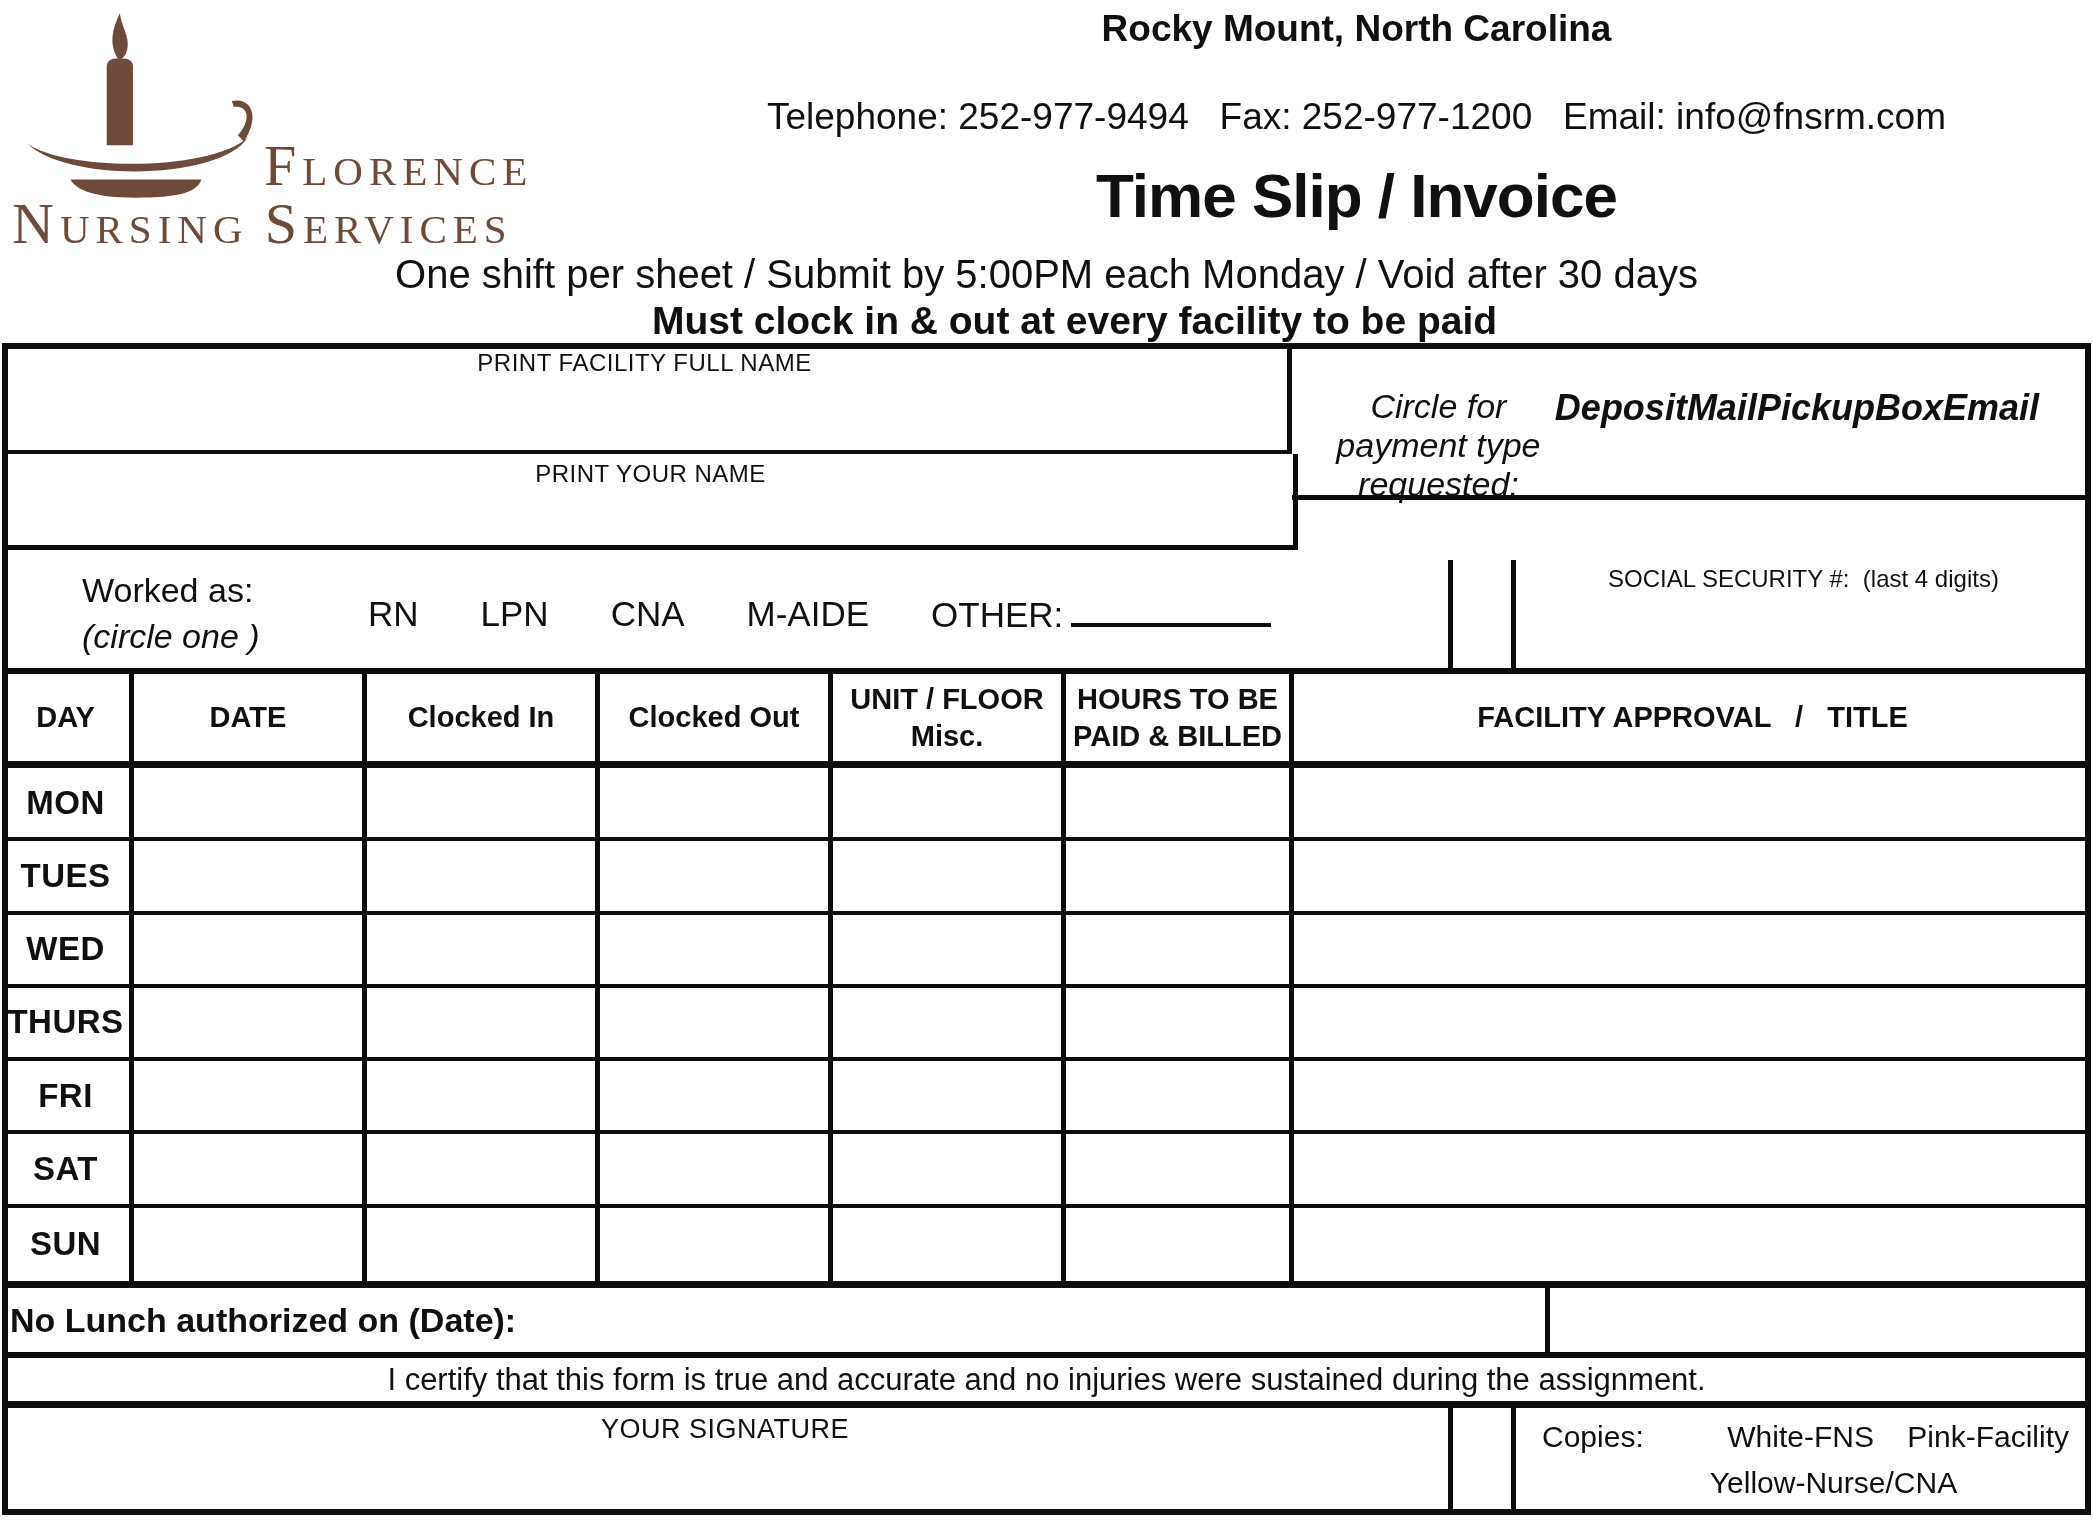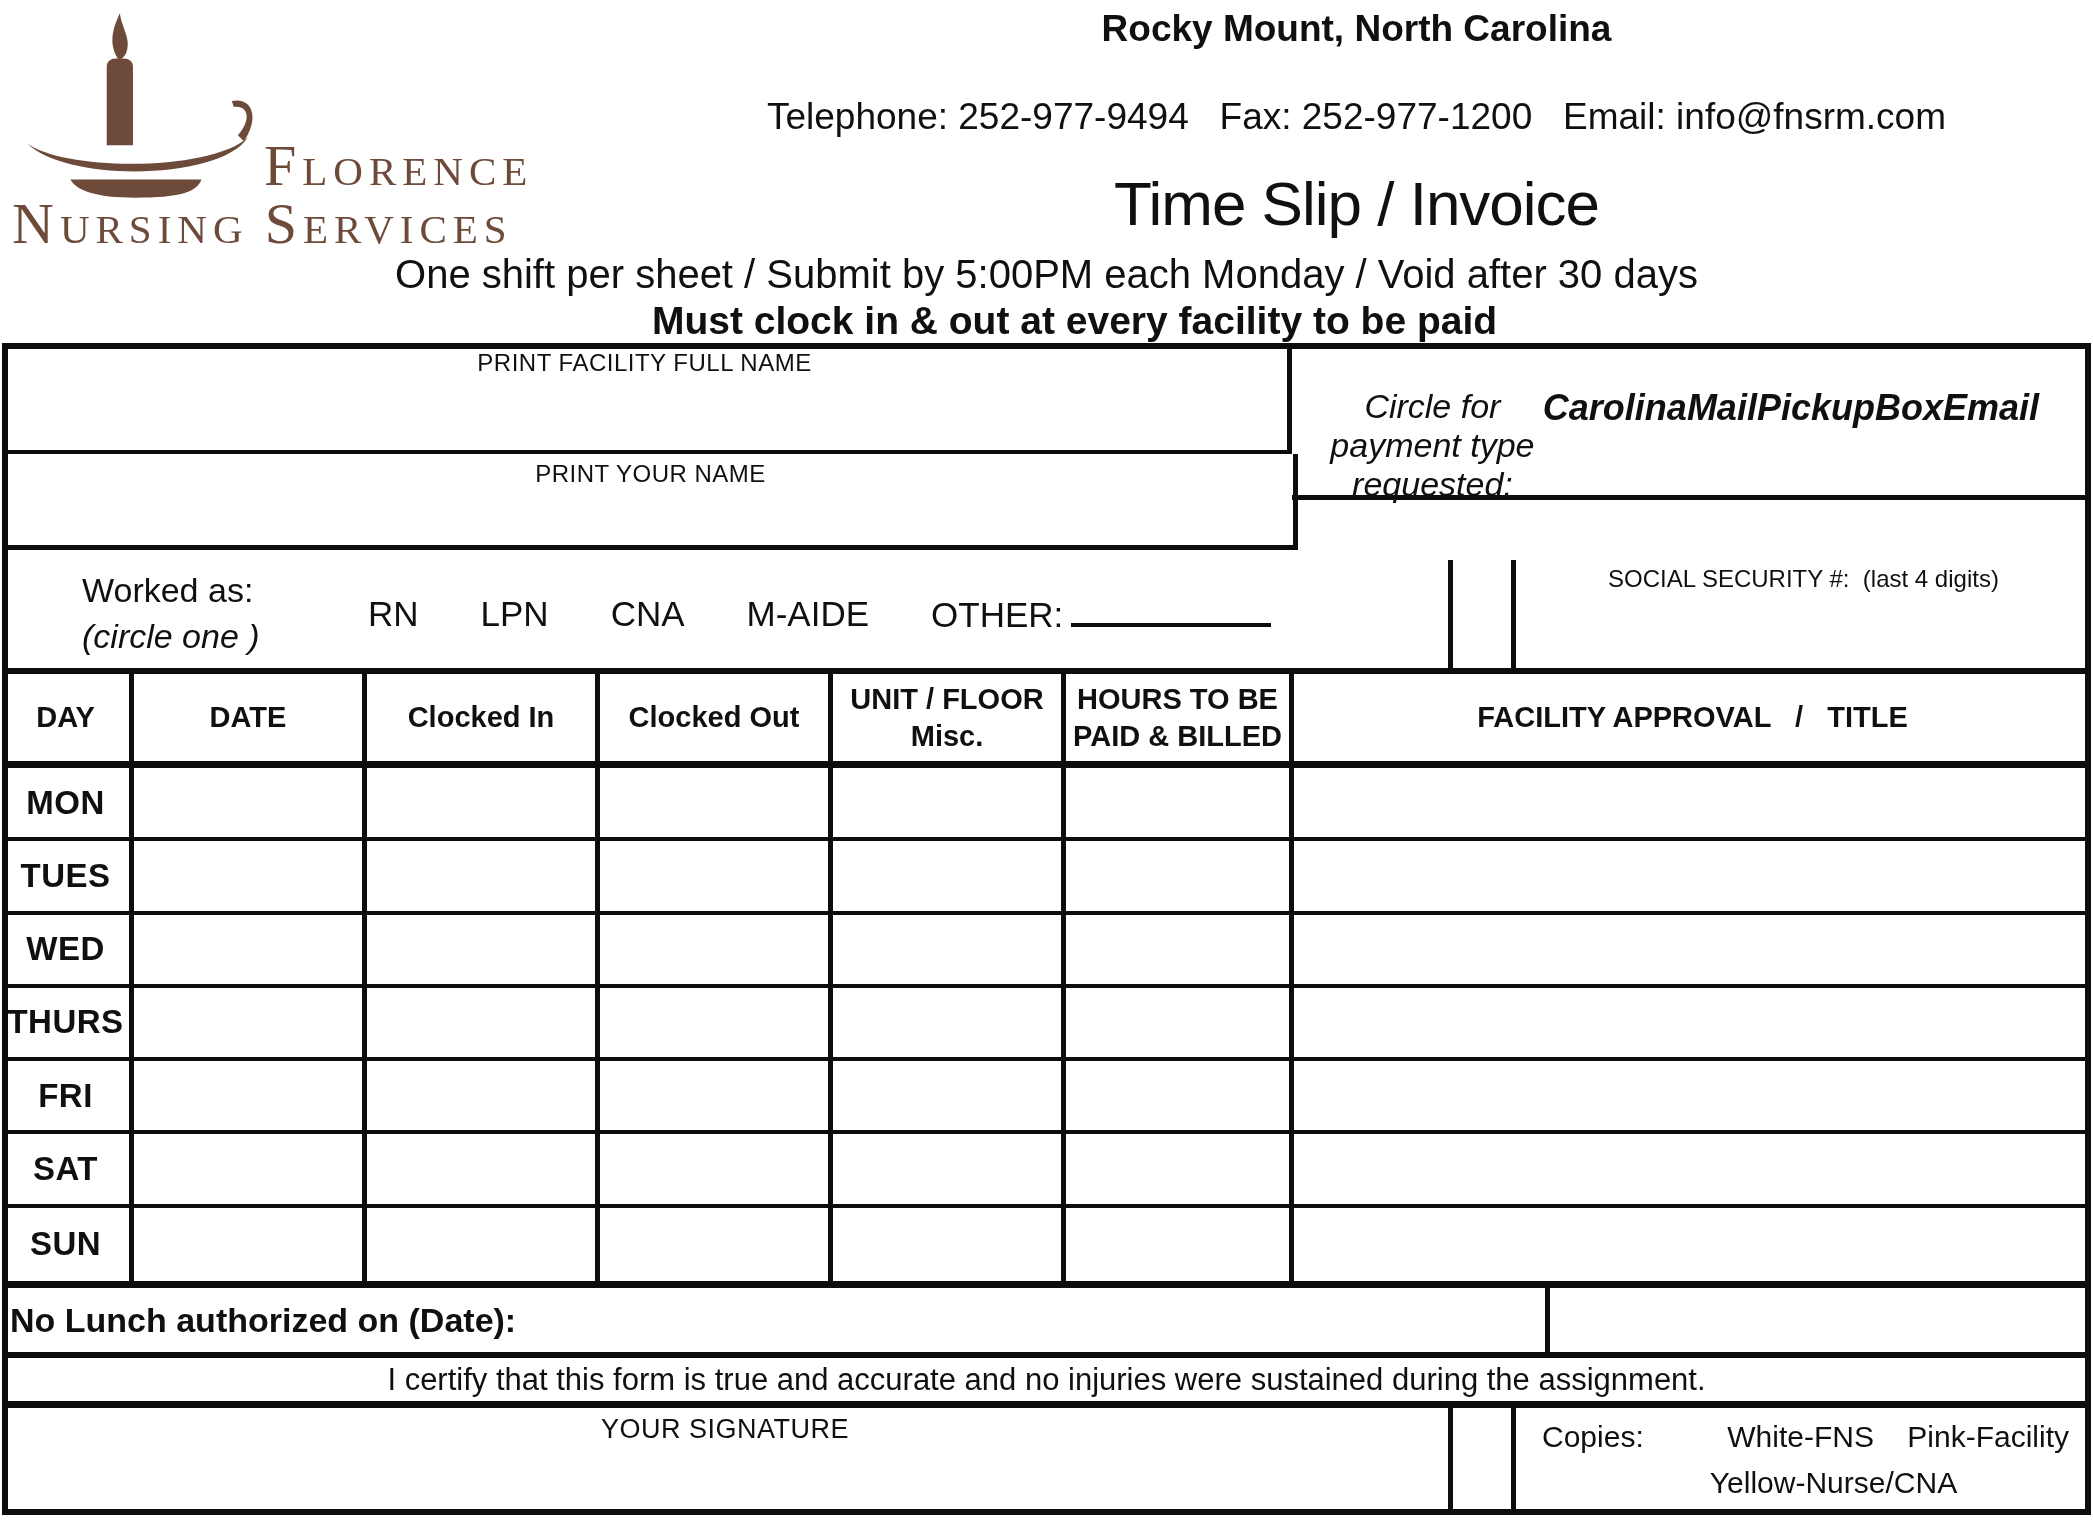--- a/index.html
+++ b/index.html
@@ -13,21 +13,21 @@
   
   .logo-block{position:absolute;left:8px;top:4px;width:560px;height:250px;color:var(--brown);}
   .lamp-svg{position:absolute;left:14px;top:6px;width:232px;height:196px;}
   .logo-line{position:absolute;font-family:"Liberation Serif",serif;letter-spacing:6px;white-space:nowrap;color:var(--brown);}
   .logo-florence{left:256px;top:128px;font-size:41px;}
   .logo-nursing{left:4px;top:186px;font-size:41px;}
   .logo-line .big{font-size:58px;}
   .hdr-right{position:absolute;left:620px;top:0;width:1473px;text-align:center;}
   .city-line{margin-top:8px;font-size:37px;font-weight:bold;}
   .contact-line{margin-top:46px;font-size:37px;white-space:pre;}
-  .form-title{margin-top:30px;font-size:62px;font-weight:normal;letter-spacing:-1px;}
+  .form-title{margin-top:22px;font-size:62px;font-weight:bold;letter-spacing:-1px;}
   .subtitle{position:absolute;left:0;top:252px;width:100%;text-align:center;font-size:40px;}
   .notice{position:absolute;left:0;top:299px;width:100%;text-align:center;font-size:39px;font-weight:bold;margin-left:28px;}
 
   
   .form-frame{position:absolute;left:2px;top:343px;width:2089px;height:1172px;
               border:6px solid var(--ink);pointer-events:none;z-index:5;}
   .cellbox{position:absolute;background:transparent;}
 
   
   .cell-facility{left:2px;top:343px;width:1290px;height:111px;border-right:5px solid var(--ink);border-bottom:4px solid var(--ink);}
@@ -118,21 +118,21 @@
     <div class="write-area"></div>
   </div>
   <div class="cellbox cell-yourname">
     <span class="small-cap-label">PRINT YOUR NAME</span>
     <div class="write-area"></div>
   </div>
 
   <div class="cellbox cell-payment">
     <div class="payment-prompt">Circle for payment type requested:</div>
     <div class="payment-options">
-      <span>Carolina</span>
+      <span>Deposit</span>
       <span>Mail</span>
       <span>Pickup</span>
       <span>Box</span>
       <span>Email</span>
     </div>
   </div>
 
   <div class="cellbox cell-workedas">
     <div class="workedas-labels">
       <div>Worked as:</div>

